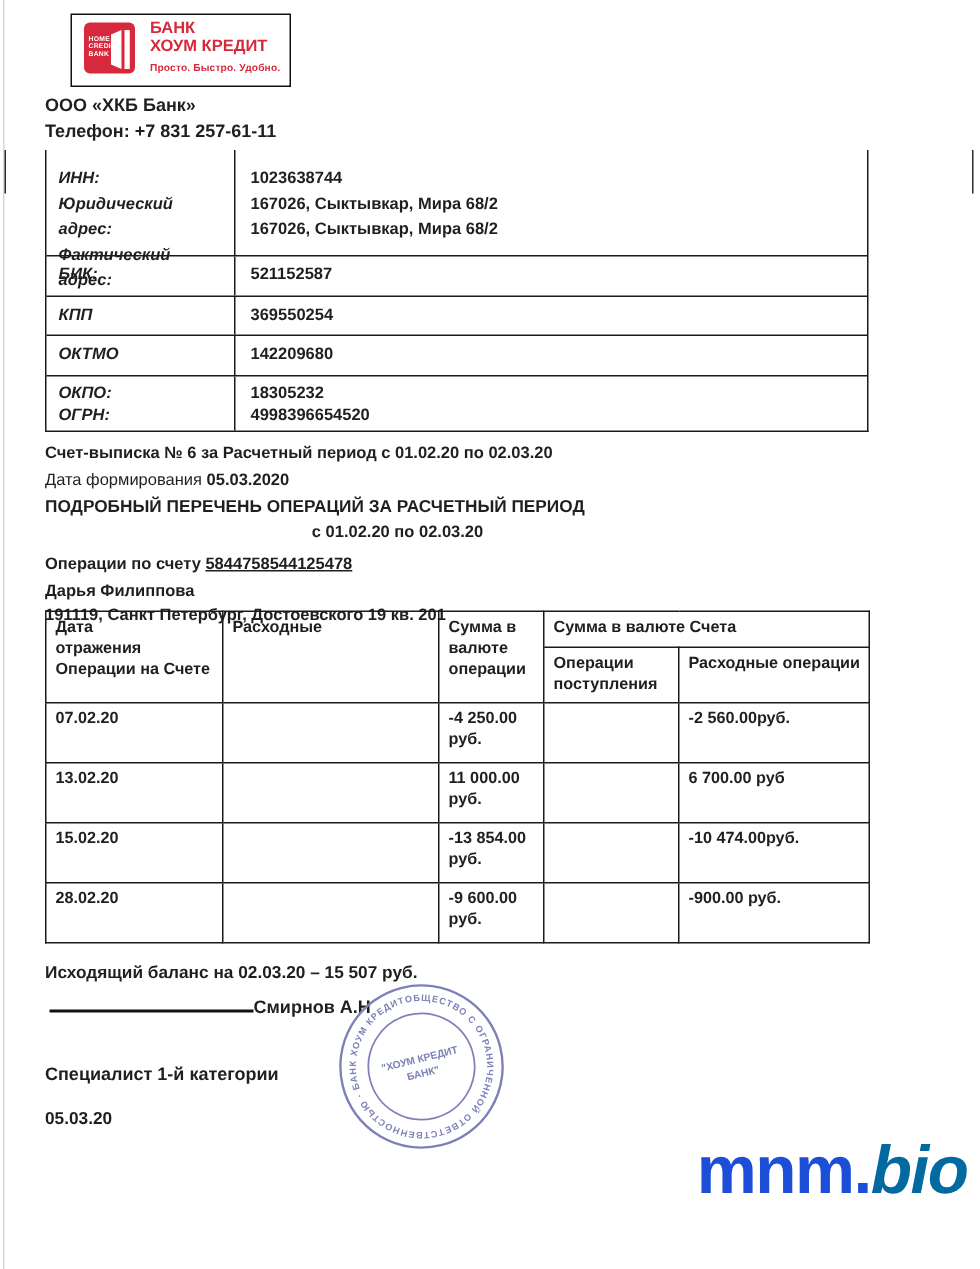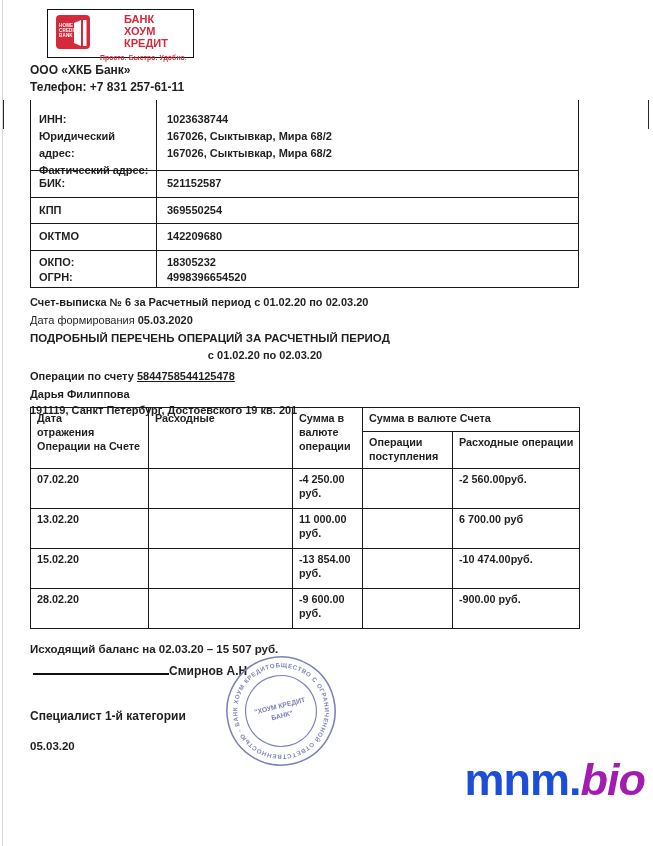--- a/index.html
+++ b/index.html
@@ -9,34 +9,34 @@
   }
   .edge-line{position:absolute;background:#d8d8d8;}
   .tick{position:absolute;background:#2a2a2a;width:1px;}
 
   
   #logo-box{position:absolute;left:47px;top:9px;width:145px;height:47px;border:1px solid #111;background:#fff;}
   #emblem{position:absolute;left:8px;top:5px;width:34px;height:34px;border-radius:4px;display:flex;}
   #emblem .em-text{position:absolute;left:3px;top:8px;width:16px;font-size:4.5px;line-height:5px;font-weight:bold;color:#fff;letter-spacing:.2px;}
   #emblem svg{position:absolute;right:3px;top:4px;}
   .brand-text{position:absolute;left:52px;top:3px;line-height:12px;font-weight:bold;}
-  .brand-text .bw{font-size:11px;display:block;margin-left:24px;}
+  .brand-text .bw{font-size:11px;display:block;}
   .brand-text .tag{font-size:6.8px;font-weight:bold;display:block;margin-top:3px;letter-spacing:.1px;}
 
   
   #org-name{position:absolute;left:30px;top:63px;font-size:12px;font-weight:bold;}
   #org-phone{position:absolute;left:30px;top:80px;font-size:12px;font-weight:bold;}
 
   
   #req-table{position:absolute;left:30px;top:100px;width:549px;box-sizing:border-box;
     border-left:1px solid #1a1a1a;border-right:1px solid #1a1a1a;border-bottom:1px solid #1a1a1a;
     font-size:11px;font-weight:bold;}
   .req-section{display:flex;box-sizing:border-box;}
   .req-section + .req-section{border-top:1px solid #1a1a1a;}
-  .req-labels{width:125px;box-sizing:border-box;padding:4px 4px 0 8px;line-height:17px;}
+  .req-labels{width:125px;box-sizing:border-box;padding:4px 4px 0 8px;line-height:17px;font-style:italic;}
   .req-values{flex:1;border-left:1px solid #1a1a1a;box-sizing:border-box;padding:4px 4px 0 10px;line-height:17px;}
   .req-a{height:70px;} .req-a .req-labels,.req-a .req-values{padding-top:11px;}
   .req-b{height:27px;} .req-c{height:26px;} .req-d{height:27px;}
   .req-e{height:37px;} .req-e .req-labels,.req-e .req-values{line-height:15px;}
 
   
   #statement-block{position:absolute;left:30px;top:295px;width:505px;font-size:11px;font-weight:bold;}
   .st-line{margin-bottom:4px;line-height:14px;}
   .st-regular{font-weight:normal;}
   .st-heading{font-size:11.5px;margin-bottom:2px;line-height:15px;}
@@ -220,16 +220,16 @@
       <path id="ringPath" d="M 60,15.5 A 44.5,44.5 0 1 1 59.96,15.5"></path>
     </defs>
     <text font-size="6.2" fill="#7d81b8" letter-spacing="0.7">
       <textPath href="#ringPath" xlink:href="#ringPath">ОБЩЕСТВО С ОГРАНИЧЕННОЙ ОТВЕТСТВЕННОСТЬЮ · БАНК ХОУМ КРЕДИТ · МОСКВА ·</textPath>
     </text>
     <text x="60" y="57" text-anchor="middle" font-size="7" fill="#7d81b8">"ХОУМ КРЕДИТ</text>
     <text x="60" y="67" text-anchor="middle" font-size="7" fill="#7d81b8">БАНК"</text>
   </svg>
 
   <div id="watermark">
-    <span class="wm-a" style="color:#1d4ed8;">mnm.</span><span class="wm-b" style="color:#a21caf;text-align:center;">bio</span>
+    <span class="wm-a" style="color:#1d4ed8;">mnm.</span><span class="wm-b" style="color:#0369a1;text-align:center;">bio</span>
   </div>
 
 </div>
 
 </body></html>

